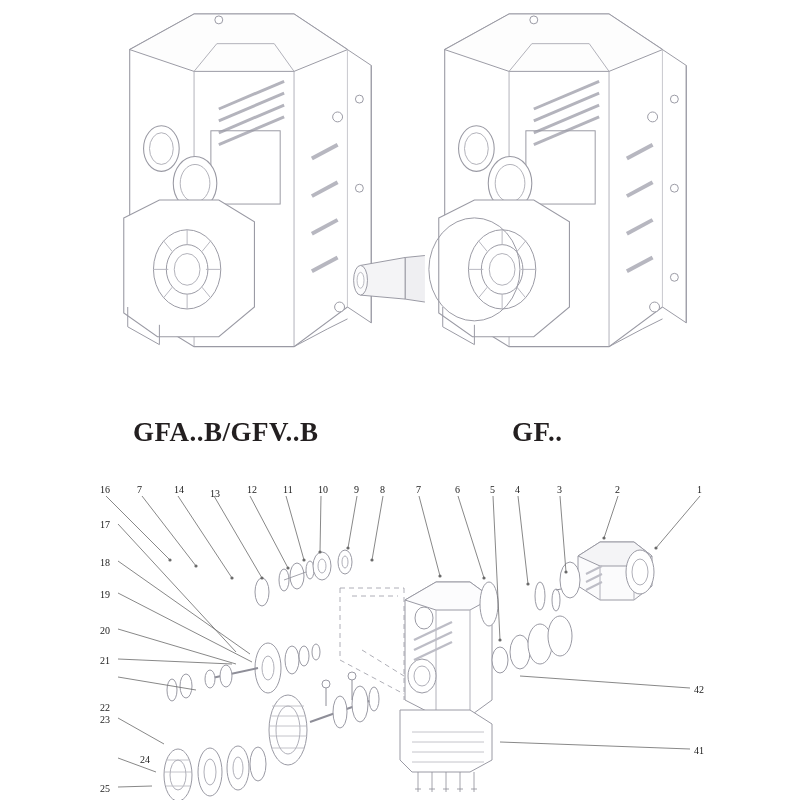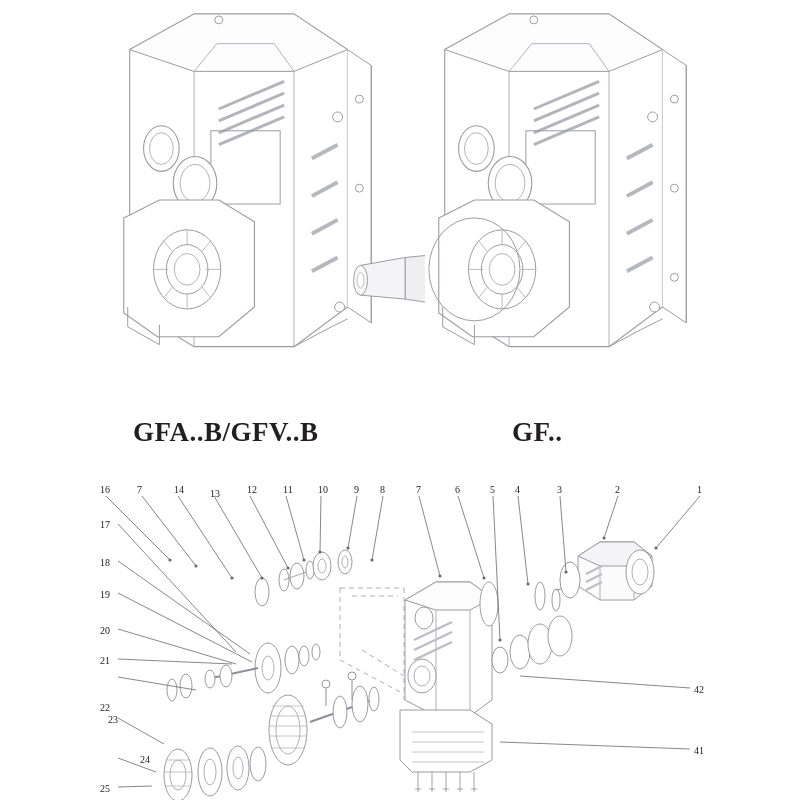--- a/index.html
+++ b/index.html
@@ -315,20 +315,20 @@
       <div class="callout" style="left: 515px; top: 484px;">4</div>
       <div class="callout" style="left: 557px; top: 484px;">3</div>
       <div class="callout" style="left: 615px; top: 484px;">2</div>
       <div class="callout" style="left: 697px; top: 484px;">1</div>
       <div class="callout" style="left: 100px; top: 519px;">17</div>
       <div class="callout" style="left: 100px; top: 557px;">18</div>
       <div class="callout" style="left: 100px; top: 589px;">19</div>
       <div class="callout" style="left: 100px; top: 625px;">20</div>
       <div class="callout" style="left: 100px; top: 655px;">21</div>
       <div class="callout" style="left: 100px; top: 673px; margin-top: 29px;">22</div>
-      <div class="callout" style="left: 108px; top: 714px;">23</div>
+      <div class="callout" style="left: 100px; top: 714px;">23</div>
       <div class="callout" style="left: 100px; top: 754px; margin-left: 40px;">24</div>
       <div class="callout" style="left: 100px; top: 783px;">25</div>
       <div class="callout" style="left: 694px; top: 684px;">42</div>
       <div class="callout" style="left: 694px; top: 745px;">41</div>
     </div>
 
 </div>
 
 </body></html>

